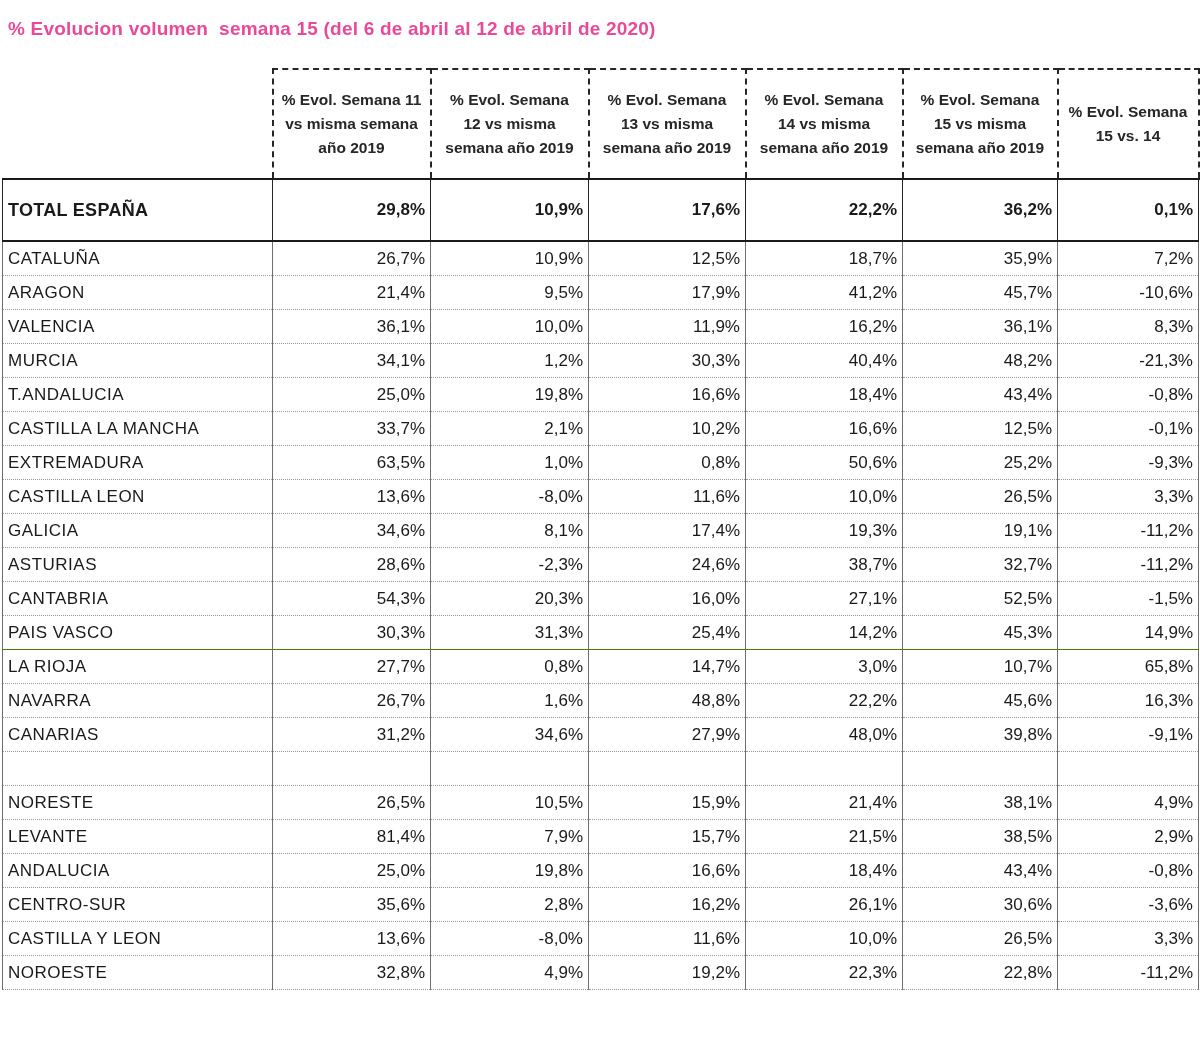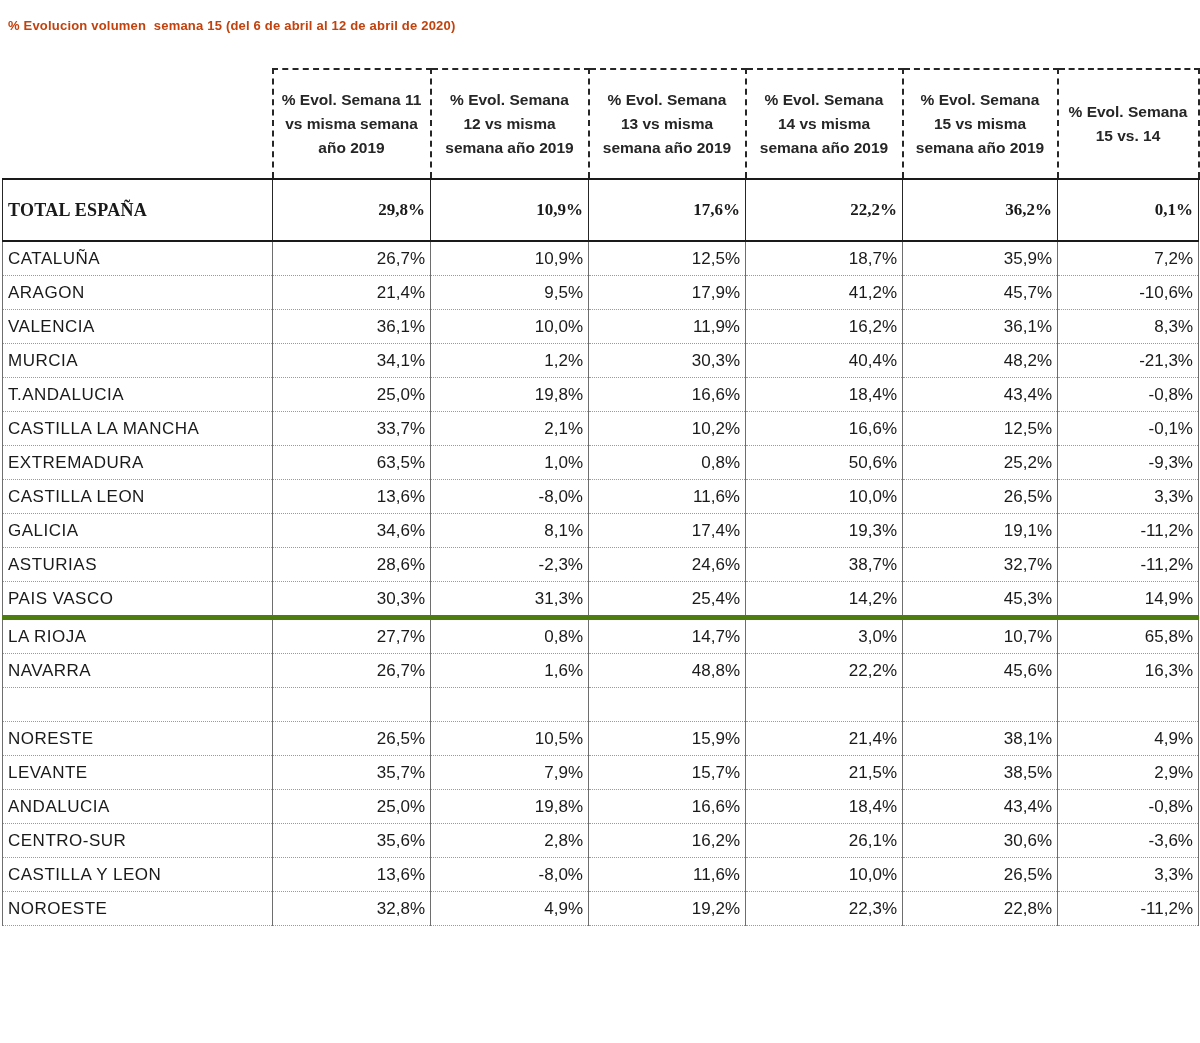--- a/index.html
+++ b/index.html
@@ -13,23 +13,23 @@
     position: relative;
     width: 1200px;
     height: 1043px;
     background: #ffffff;
     overflow: hidden;
   }
   .title {
     position: absolute;
     left: 8px;
     top: 18px;
-    font-size: 13px;
+    font-size: 19px;
     font-weight: bold;
-    color: #c2410c;
+    color: #ec4899;
     letter-spacing: 0.2px;
     white-space: pre;
   }
   table.grid {
     position: absolute;
     left: 2px;
     top: 68px;
     border-collapse: collapse;
     table-layout: fixed;
     width: 1196px;
@@ -66,25 +66,24 @@
   td.lbl { text-align: left; letter-spacing: 0.5px; }
   td.val { text-align: right; }
   
   tr.total td {
     border-top: 2px solid #1a1a1a;
     border-bottom: 2px solid #1a1a1a;
     border-left: 1px solid #262626;
     border-right: 1px solid #262626;
     font-weight: bold;
     height: 56px;
-    font-family: Liberation Serif, serif;
   }
   tr.total td.lbl { font-size: 18px; letter-spacing: 0.3px; }
   
-  tr.solid-after td { border-bottom: 5px solid #4d7c0f; }
+  tr.solid-after td { border-bottom: 1px solid #4d7c0f; }
   
   tr.blank td { border-bottom: 1px dotted #9a9a9a; height: 29px; }
 </style>
 </head>
 <body>
 
 <div class="page">
   <div class="title">% Evolucion volumen  semana 15 (del 6 de abril al 12 de abril de 2020)</div>
 
   <table class="grid">
@@ -203,20 +202,29 @@
         </tr>
         <tr class="region">
           <td class="lbl">ASTURIAS</td>
           <td class="val">28,6%</td>
           <td class="val">-2,3%</td>
           <td class="val">24,6%</td>
           <td class="val">38,7%</td>
           <td class="val">32,7%</td>
           <td class="val">-11,2%</td>
         </tr>
+        <tr class="region">
+          <td class="lbl">CANTABRIA</td>
+          <td class="val">54,3%</td>
+          <td class="val">20,3%</td>
+          <td class="val">16,0%</td>
+          <td class="val">27,1%</td>
+          <td class="val">52,5%</td>
+          <td class="val">-1,5%</td>
+        </tr>
         <tr class="region solid-after">
           <td class="lbl">PAIS VASCO</td>
           <td class="val">30,3%</td>
           <td class="val">31,3%</td>
           <td class="val">25,4%</td>
           <td class="val">14,2%</td>
           <td class="val">45,3%</td>
           <td class="val">14,9%</td>
         </tr>
         <tr class="region">
@@ -230,41 +238,50 @@
         </tr>
         <tr class="region">
           <td class="lbl">NAVARRA</td>
           <td class="val">26,7%</td>
           <td class="val">1,6%</td>
           <td class="val">48,8%</td>
           <td class="val">22,2%</td>
           <td class="val">45,6%</td>
           <td class="val">16,3%</td>
         </tr>
+        <tr class="region">
+          <td class="lbl">CANARIAS</td>
+          <td class="val">31,2%</td>
+          <td class="val">34,6%</td>
+          <td class="val">27,9%</td>
+          <td class="val">48,0%</td>
+          <td class="val">39,8%</td>
+          <td class="val">-9,1%</td>
+        </tr>
         <tr class="blank">
           <td class="lbl"></td>
           <td class="val"></td>
           <td class="val"></td>
           <td class="val"></td>
           <td class="val"></td>
           <td class="val"></td>
           <td class="val"></td>
         </tr>
         <tr class="region">
           <td class="lbl">NORESTE</td>
           <td class="val">26,5%</td>
           <td class="val">10,5%</td>
           <td class="val">15,9%</td>
           <td class="val">21,4%</td>
           <td class="val">38,1%</td>
           <td class="val">4,9%</td>
         </tr>
         <tr class="region">
           <td class="lbl">LEVANTE</td>
-          <td class="val">35,7%</td>
+          <td class="val">81,4%</td>
           <td class="val">7,9%</td>
           <td class="val">15,7%</td>
           <td class="val">21,5%</td>
           <td class="val">38,5%</td>
           <td class="val">2,9%</td>
         </tr>
         <tr class="region">
           <td class="lbl">ANDALUCIA</td>
           <td class="val">25,0%</td>
           <td class="val">19,8%</td>

